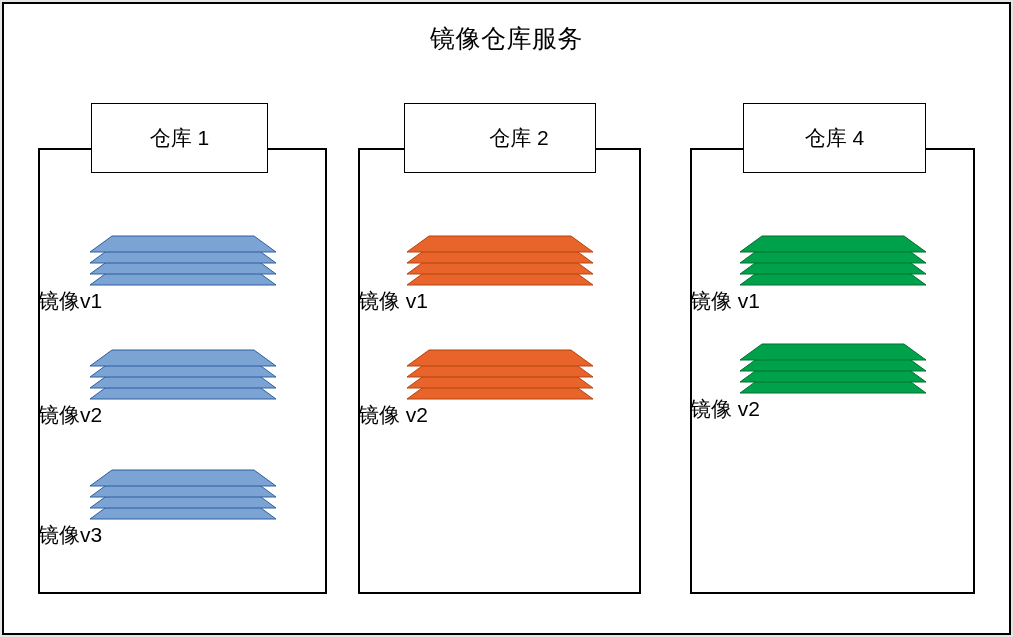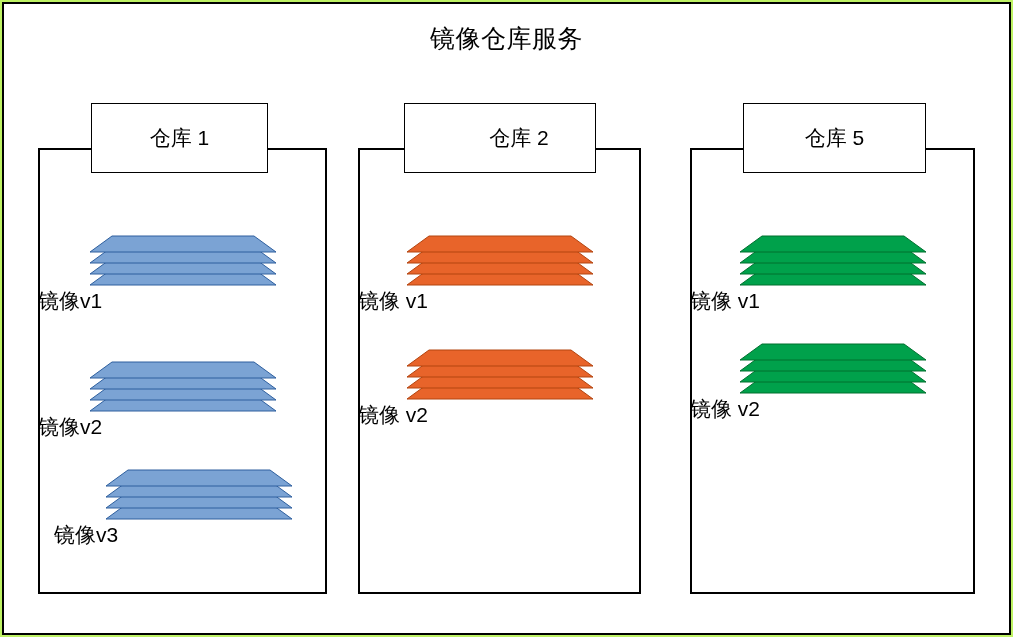--- a/index.html
+++ b/index.html
@@ -7,21 +7,21 @@
     padding: 0;
     background: #ffffff;
   }
   body {
     font-family: "Liberation Sans", "DejaVu Sans", sans-serif;
   }
   #canvas {
     position: relative;
     width: 1013px;
     height: 637px;
-    background: #bef264;
+    background: #e5e5e5;
     box-sizing: border-box;
     overflow: hidden;
   }
   .outer-frame {
     position: absolute;
     left: 2px;
     top: 2px;
     width: 1009px;
     height: 633px;
     border: 2px solid #000000;
@@ -114,32 +114,32 @@
           <div class="stack">
             <svg viewBox="0 0 186 48" width="186" height="48">
               <polygon points="22,33 164,33 186,49 0,49" fill="#7BA3D4" stroke="#2E5F9E" stroke-width="1"></polygon>
               <polygon points="22,22 164,22 186,38 0,38" fill="#7BA3D4" stroke="#2E5F9E" stroke-width="1"></polygon>
               <polygon points="22,11 164,11 186,27 0,27" fill="#7BA3D4" stroke="#2E5F9E" stroke-width="1"></polygon>
               <polygon points="22,0 164,0 186,16 0,16" fill="#7BA3D4" stroke="#2E5F9E" stroke-width="1"></polygon>
             </svg>
           </div>
           <div class="stack-label">镜像v1</div>
         </div>
-        <div class="stack-group" style="top: 214px;">
+        <div class="stack-group" style="top: 202px;">
           <div class="stack">
             <svg viewBox="0 0 186 48" width="186" height="48">
               <polygon points="22,33 164,33 186,49 0,49" fill="#7BA3D4" stroke="#2E5F9E" stroke-width="1"></polygon>
               <polygon points="22,22 164,22 186,38 0,38" fill="#7BA3D4" stroke="#2E5F9E" stroke-width="1"></polygon>
               <polygon points="22,11 164,11 186,27 0,27" fill="#7BA3D4" stroke="#2E5F9E" stroke-width="1"></polygon>
               <polygon points="22,0 164,0 186,16 0,16" fill="#7BA3D4" stroke="#2E5F9E" stroke-width="1"></polygon>
             </svg>
           </div>
           <div class="stack-label">镜像v2</div>
         </div>
-        <div class="stack-group" style="top: 322px; padding-left: 16px;">
+        <div class="stack-group" style="top: 322px;">
           <div class="stack">
             <svg viewBox="0 0 186 48" width="186" height="48">
               <polygon points="22,33 164,33 186,49 0,49" fill="#7BA3D4" stroke="#2E5F9E" stroke-width="1"></polygon>
               <polygon points="22,22 164,22 186,38 0,38" fill="#7BA3D4" stroke="#2E5F9E" stroke-width="1"></polygon>
               <polygon points="22,11 164,11 186,27 0,27" fill="#7BA3D4" stroke="#2E5F9E" stroke-width="1"></polygon>
               <polygon points="22,0 164,0 186,16 0,16" fill="#7BA3D4" stroke="#2E5F9E" stroke-width="1"></polygon>
             </svg>
           </div>
           <div class="stack-label">镜像v3</div>
         </div>
@@ -168,21 +168,21 @@
               <polygon points="22,11 164,11 186,27 0,27" fill="#E8642A" stroke="#B3440F" stroke-width="1"></polygon>
               <polygon points="22,0 164,0 186,16 0,16" fill="#E8642A" stroke="#B3440F" stroke-width="1"></polygon>
             </svg>
           </div>
           <div class="stack-label">镜像 v2</div>
         </div>
       </div>
       <div class="repo" style="left: 690px; width: 285px;">
         <div class="repo-body"></div>
         <div class="repo-label-box" style="left: 53px; width: 183px;">
-          <span class="repo-label-text">仓库 5</span>
+          <span class="repo-label-text">仓库 4</span>
         </div>
         <div class="stack-group" style="top: 88px;">
           <div class="stack">
             <svg viewBox="0 0 186 48" width="186" height="48">
               <polygon points="22,33 164,33 186,49 0,49" fill="#00A14B" stroke="#00702F" stroke-width="1"></polygon>
               <polygon points="22,22 164,22 186,38 0,38" fill="#00A14B" stroke="#00702F" stroke-width="1"></polygon>
               <polygon points="22,11 164,11 186,27 0,27" fill="#00A14B" stroke="#00702F" stroke-width="1"></polygon>
               <polygon points="22,0 164,0 186,16 0,16" fill="#00A14B" stroke="#00702F" stroke-width="1"></polygon>
             </svg>
           </div>

